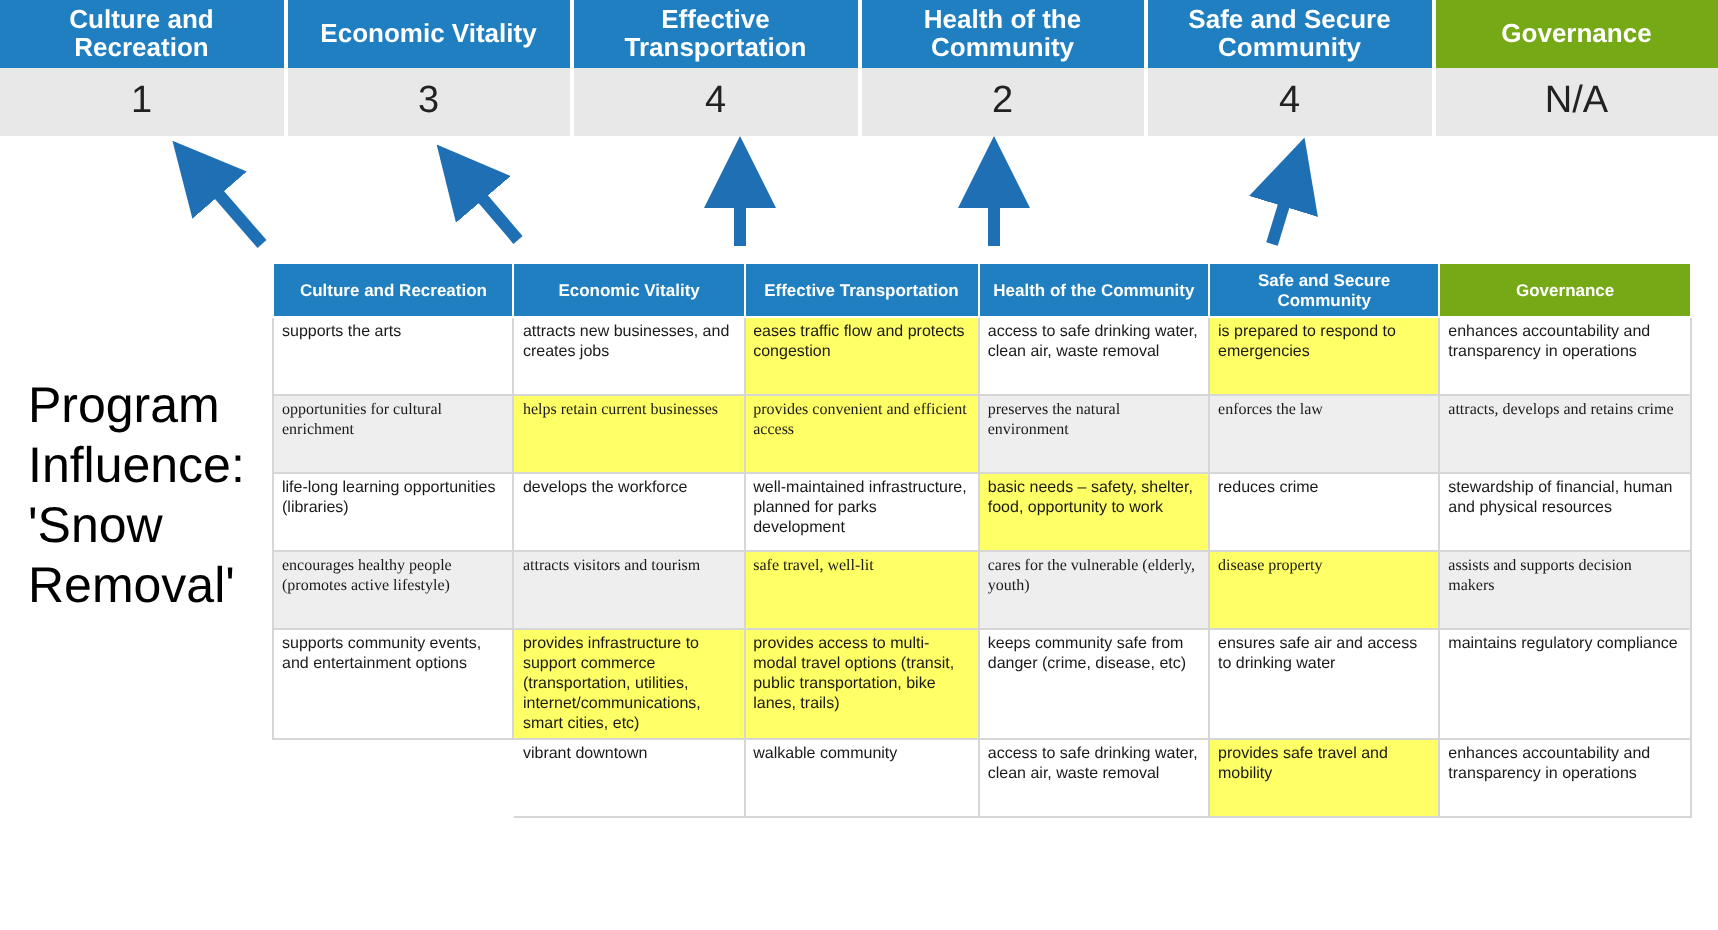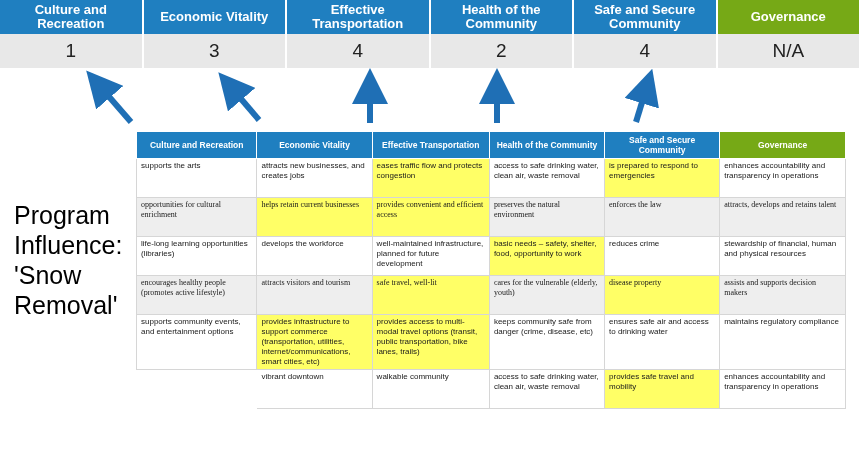--- a/index.html
+++ b/index.html
@@ -73,21 +73,21 @@
     left: 0;
     top: 68px;
     width: 859px;
     height: 66px;
   }
 
   
   .caption {
     position: absolute;
     left: 14px;
-    top: 200px;
+    top: 188px;
     width: 120px;
     font-size: 25px;
     line-height: 30px;
     color: #000000;
     font-family: "Liberation Sans", sans-serif;
   }
 
   
   .matrix {
     position: absolute;
@@ -213,26 +213,26 @@
         <td>access to safe drinking water, clean air, waste removal</td>
         <td class="hl">is prepared to respond to emergencies</td>
         <td>enhances accountability and transparency in operations</td>
       </tr>
       <tr class="alt">
         <td>opportunities for cultural enrichment</td>
         <td class="hl">helps retain current businesses</td>
         <td class="hl">provides convenient and efficient access</td>
         <td>preserves the natural environment</td>
         <td>enforces the law</td>
-        <td>attracts, develops and retains talent</td>
+        <td>attracts, develops and retains crime</td>
       </tr>
       <tr>
         <td>life-long learning opportunities (libraries)</td>
         <td>develops the workforce</td>
-        <td>well-maintained infrastructure, planned for future development</td>
+        <td>well-maintained infrastructure, planned for parks development</td>
         <td class="hl">basic needs – safety, shelter, food, opportunity to work</td>
         <td>reduces crime</td>
         <td>stewardship of financial, human and physical resources</td>
       </tr>
       <tr class="alt">
         <td>encourages healthy people (promotes active lifestyle)</td>
         <td>attracts visitors and tourism</td>
         <td class="hl">safe travel, well-lit</td>
         <td>cares for the vulnerable (elderly, youth)</td>
         <td class="hl">disease property</td>

